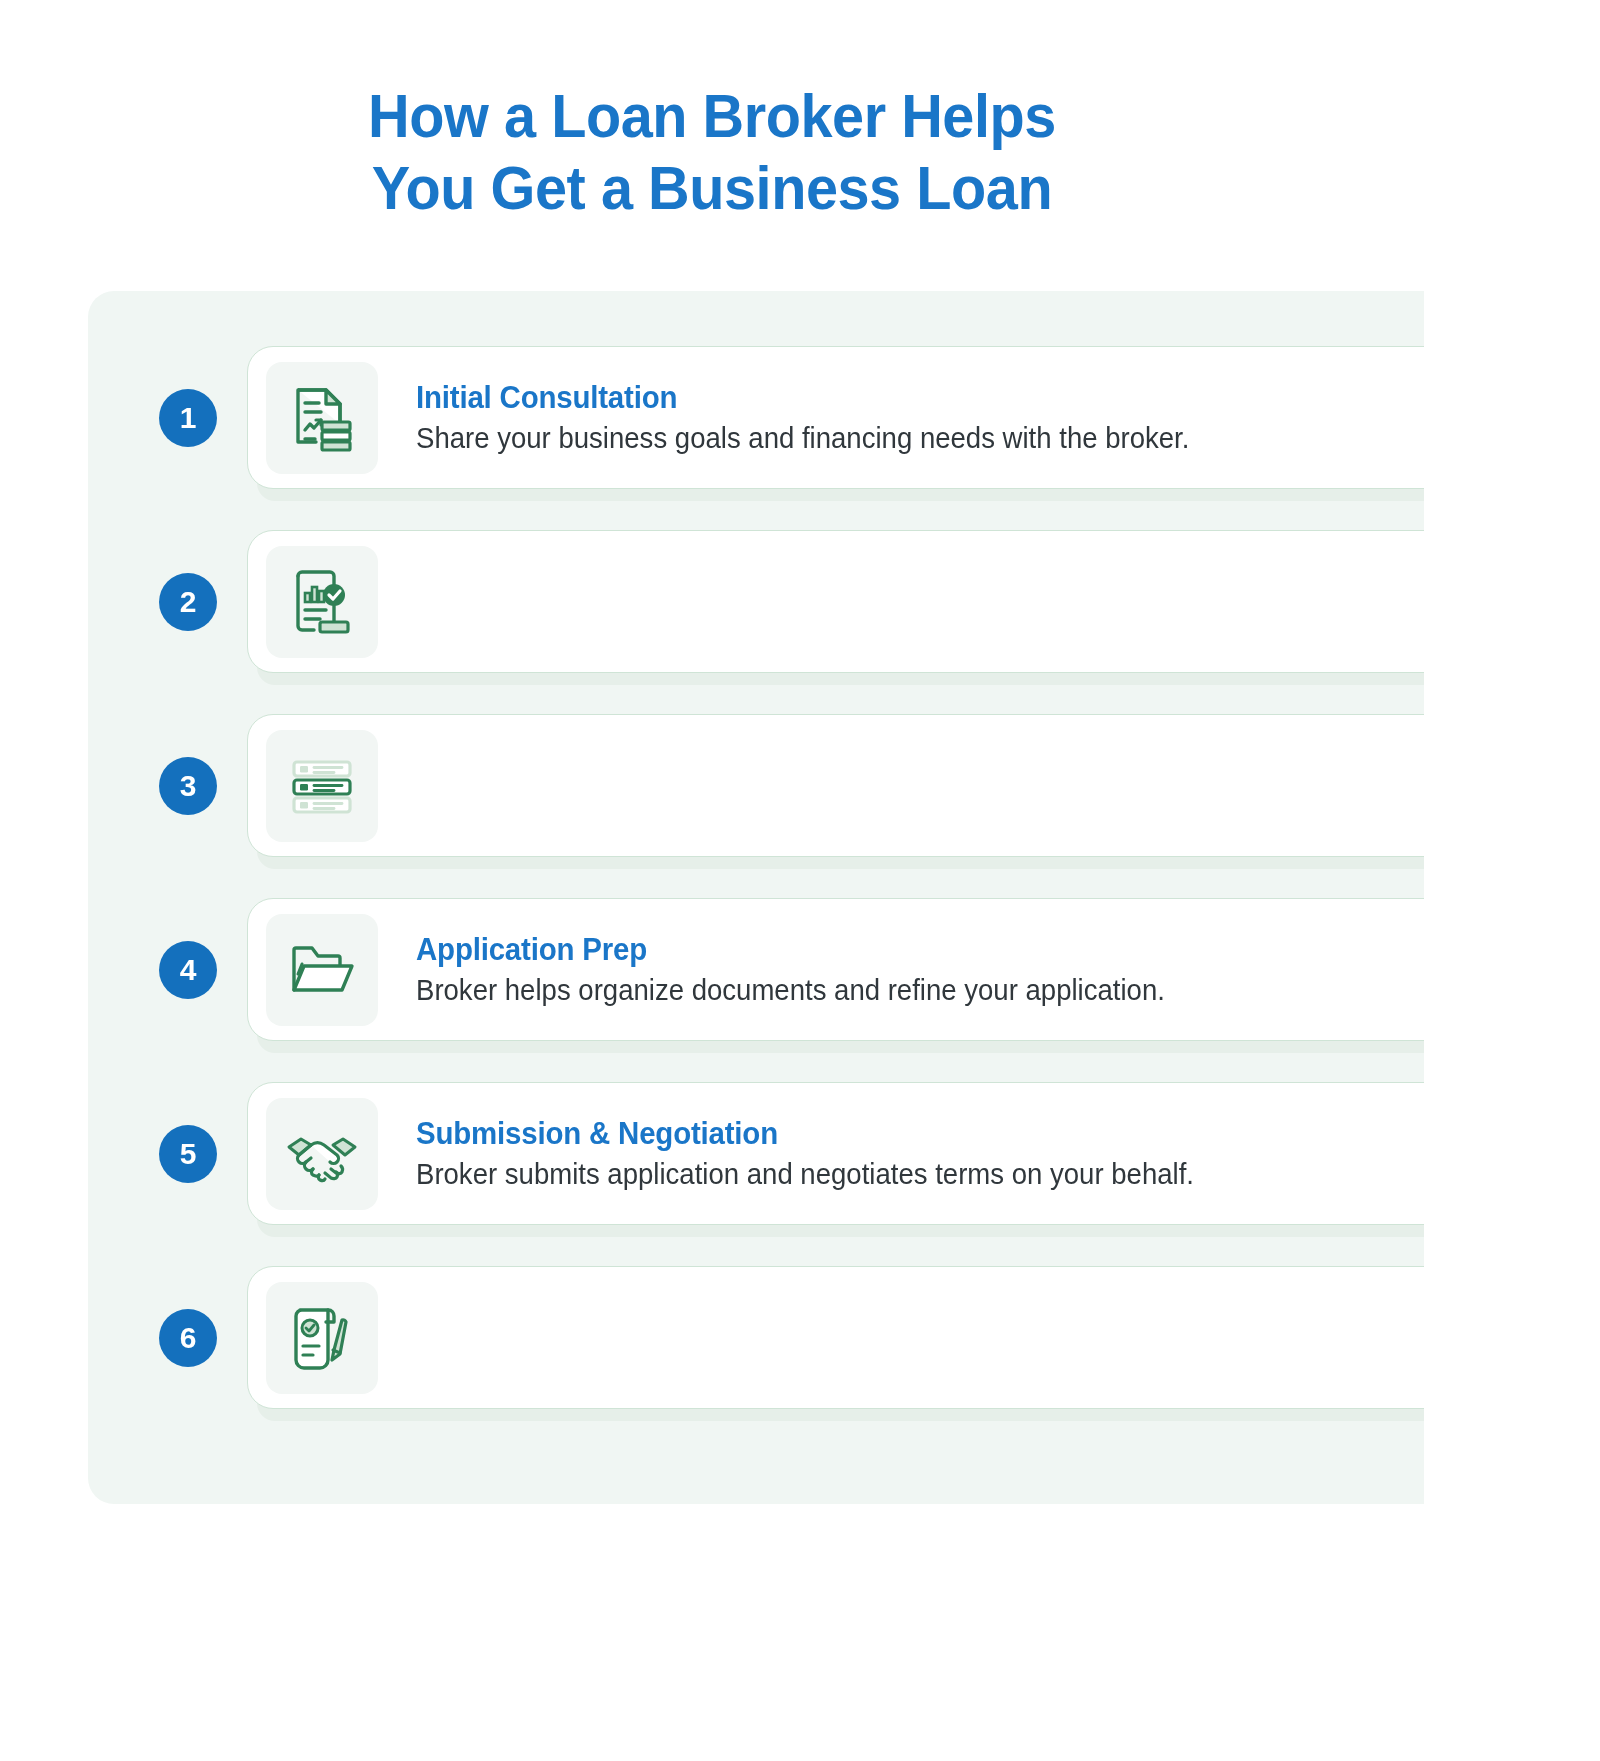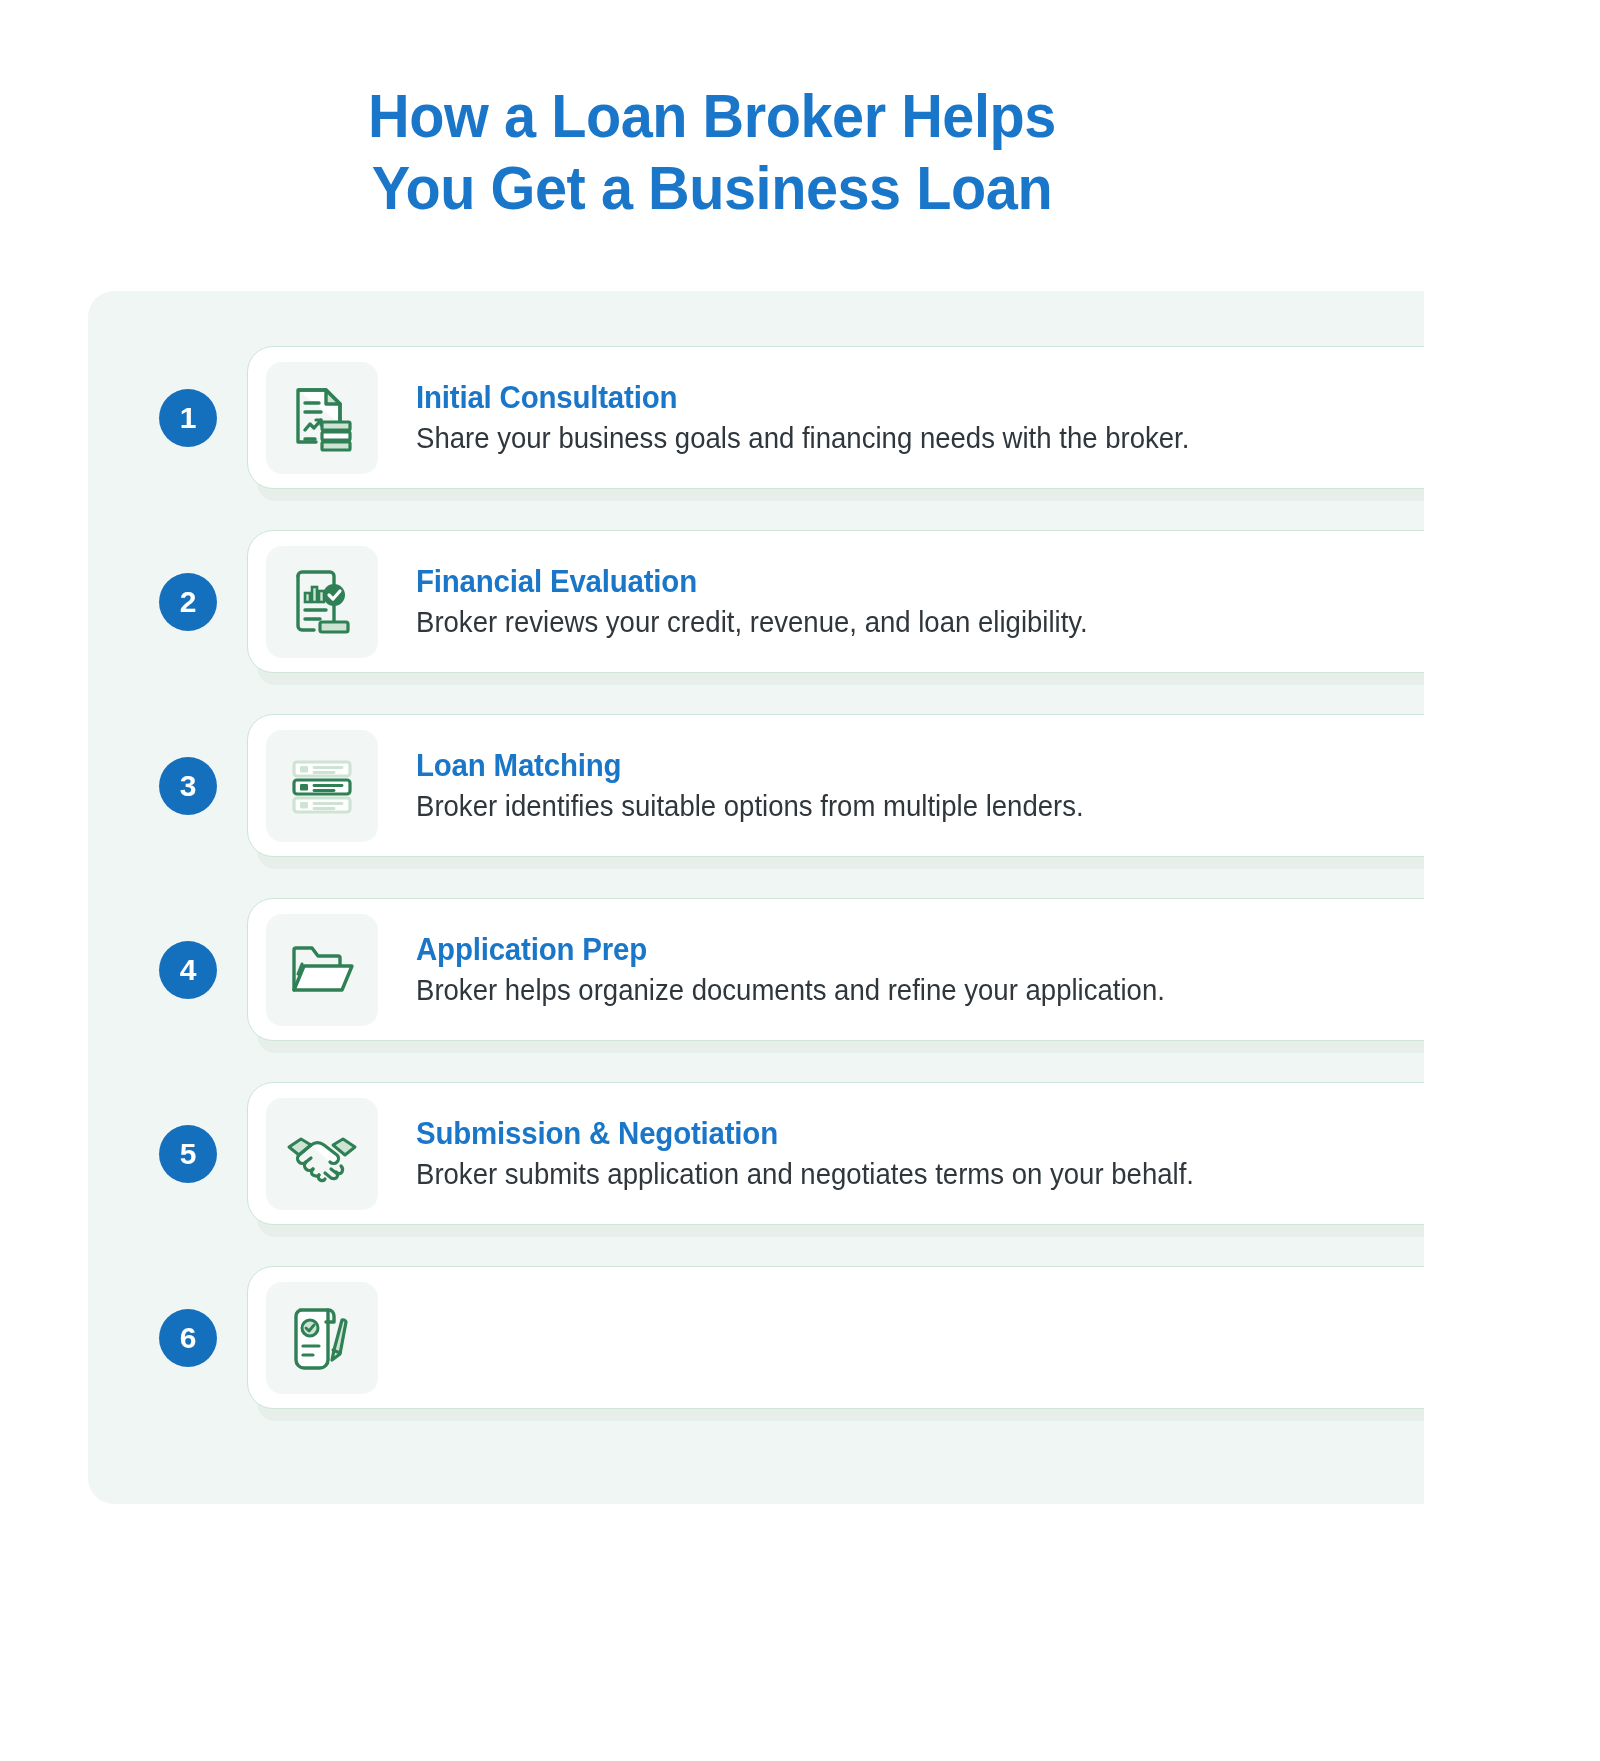--- a/index.html
+++ b/index.html
@@ -210,24 +210,20 @@
                   <rect x="33" y="25" width="5" height="11" fill="#cfe3d4" stroke="#2f8055" stroke-width="2.6"></rect>
                   <line x1="19" y1="44" x2="40" y2="44" stroke="#2f8055" stroke-width="3.4" stroke-linecap="round"></line>
                   <line x1="19" y1="53" x2="34" y2="53" stroke="#2f8055" stroke-width="3.4" stroke-linecap="round"></line>
                   <circle cx="48" cy="29" r="11" fill="#2f8055"></circle>
                   <polyline points="43,29 47,33 54,25" stroke="#ffffff" stroke-width="3.2" stroke-linecap="round" stroke-linejoin="round" fill="none"></polyline>
                   <line x1="48" y1="40" x2="48" y2="56" stroke="#2f8055" stroke-width="3.4" stroke-linecap="round"></line>
                   <rect x="34" y="56" width="28" height="10" rx="2" fill="#cfe3d4" stroke="#2f8055" stroke-width="3.2"></rect>
                 </svg>
               </span>
             </div>
-            <div class="card-text">
-              <div class="card-title">Financial Evaluation</div>
-              <div class="card-desc">Broker reviews your credit, revenue, and loan eligibility.</div>
-            </div>
           </div>
         </div>
       </div>
 
       <div class="step-row">
         <div class="step-num">3</div>
         <div class="card-wrap">
           <div class="card-shadow"></div>
           <div class="card">
             <div class="icon-box">
@@ -242,24 +238,20 @@
                   <rect x="14" y="34" width="8" height="6.5" rx="1.2" fill="#2f8055"></rect>
                   <line x1="28" y1="35.5" x2="56" y2="35.5" stroke="#2f8055" stroke-width="2.8" stroke-linecap="round"></line>
                   <line x1="28" y1="40.5" x2="48" y2="40.5" stroke="#2f8055" stroke-width="2.8" stroke-linecap="round"></line>
 
                   <rect x="8" y="48" width="56" height="14" rx="3" fill="#ffffff" stroke="#cfe3d4" stroke-width="3.2"></rect>
                   <rect x="14" y="52" width="8" height="6.5" rx="1.2" fill="#cfe3d4"></rect>
                   <line x1="28" y1="53.5" x2="56" y2="53.5" stroke="#cfe3d4" stroke-width="2.8" stroke-linecap="round"></line>
                   <line x1="28" y1="58.5" x2="48" y2="58.5" stroke="#cfe3d4" stroke-width="2.8" stroke-linecap="round"></line>
                 </svg>
               </span>
-            </div>
-            <div class="card-text">
-              <div class="card-title">Loan Matching</div>
-              <div class="card-desc">Broker identifies suitable options from multiple lenders.</div>
             </div>
           </div>
         </div>
       </div>
 
       <div class="step-row">
         <div class="step-num">4</div>
         <div class="card-wrap">
           <div class="card-shadow"></div>
           <div class="card">

